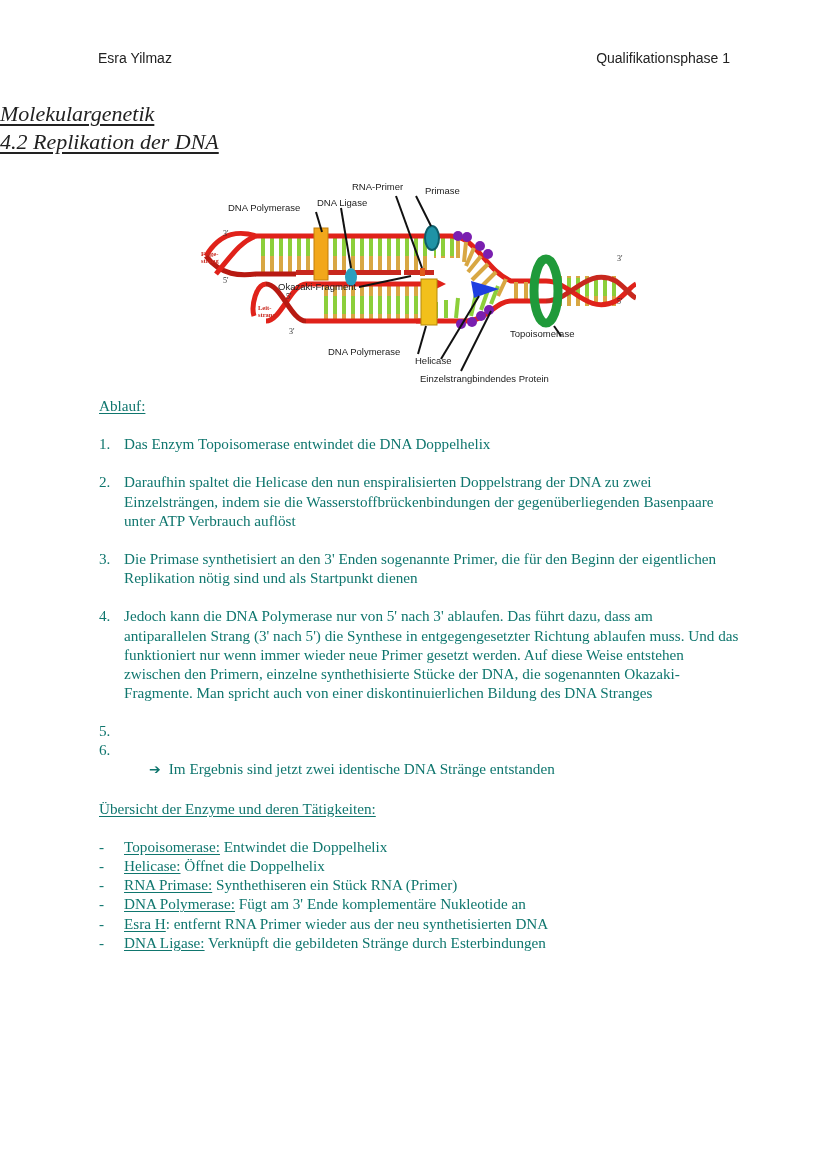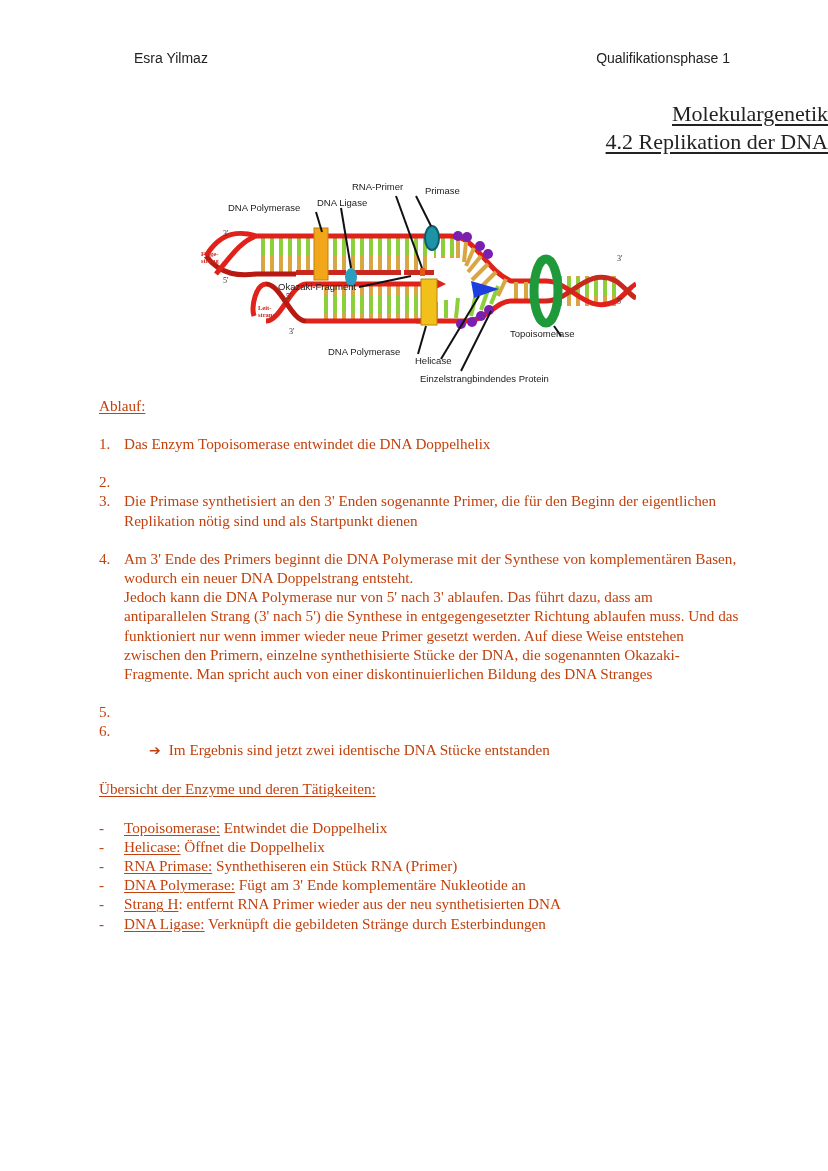--- a/index.html
+++ b/index.html
@@ -1,24 +1,24 @@
 <!DOCTYPE html>
 <html><head>
   <meta charset="utf-8">
   <style>
     html, body { margin: 0; padding: 0; background: #ffffff; }
     body { width: 828px; height: 1171px; position: relative; overflow: hidden; color: #1a1a1a; }
-    .header { position: absolute; top: 50px; left: 98px; right: 98px; height: 20px; font-family: "Liberation Sans", sans-serif; font-size: 14px; color: #222; margin-left: 36px; }
+    .header { position: absolute; top: 50px; left: 98px; right: 98px; height: 20px; font-family: "Liberation Sans", sans-serif; font-size: 14px; color: #222; }
     .header .left { position: absolute; left: 0; top: 0; }
     .header .right { position: absolute; right: 0; top: 0; text-align: right; }
-    .title-block { position: absolute; top: 100px; left: 0; right: 0; text-align: right; font-family: "Liberation Serif", serif; font-size: 22px; line-height: 28px; color: #222; }
+    .title-block { position: absolute; top: 100px; left: 0; right: 0; text-align: left; font-family: "Liberation Serif", serif; font-size: 22px; line-height: 28px; color: #222; font-style: italic; }
     .title-block div { text-decoration: underline; text-underline-offset: 3px; }
     .diagram { position: absolute; top: 176px; left: 196px; width: 440px; height: 215px; }
     .diagram svg { width: 100%; height: 100%; }
-    .content { position: absolute; top: 396px; left: 99px; width: 640px; font-family: "Liberation Serif", serif; font-size: 15.2px; line-height: 19.2px; color: #c2410c; }
+    .content { position: absolute; top: 396px; left: 99px; width: 640px; font-family: "Liberation Serif", serif; font-size: 15.2px; line-height: 19.2px; color: #0f766e; }
     .section-heading { text-decoration: underline; text-underline-offset: 2px; }
     .steps { list-style: none; padding: 0; margin: 0; }
     .step { position: relative; padding-left: 25px; }
     .step .num { position: absolute; left: 0; top: 0; }
     .result { padding-left: 50px; margin-top: 19px; }
     .result .arrow { margin-right: 8px; font-family: "DejaVu Sans", sans-serif; font-size: 14px; }
     .enzymes { list-style: none; padding: 0; margin: 0; }
     .enzyme { position: relative; padding-left: 25px; }
     .enzyme .dash { position: absolute; left: 0; top: 0; }
     .enzyme .name { text-decoration: underline; text-underline-offset: 2px; }
@@ -162,60 +162,60 @@
   <div class="section-heading">Ablauf:</div>
   <div style="height:19px"></div>
   <ol class="steps">
     <li class="step">
       <span class="num">1.</span>
       <span>Das Enzym Topoisomerase entwindet die DNA Doppelhelix</span>
     </li>
     <li style="height:19px"></li>
     <li class="step">
       <span class="num">2.</span>
+      <span>Daraufhin spaltet die Helicase den nun enspiralisierten Doppelstrang der DNA zu zwei Einzelsträngen, indem sie die Wasserstoffbrückenbindungen der gegenüberliegenden Basenpaare unter ATP Verbrauch auflöst</span>
     </li>
     <li style="height:19px"></li>
     <li class="step">
       <span class="num">3.</span>
       <span>Die Primase synthetisiert an den 3' Enden sogenannte Primer, die für den Beginn der eigentlichen Replikation nötig sind und als Startpunkt dienen</span>
     </li>
     <li style="height:19px"></li>
     <li class="step">
       <span class="num">4.</span>
-      <div>Am 3' Ende des Primers beginnt die DNA Polymerase mit der Synthese von komplementären Basen, wodurch ein neuer DNA Doppelstrang entsteht.</div>
       <div>Jedoch kann die DNA Polymerase nur von 5' nach 3' ablaufen. Das führt dazu, dass am antiparallelen Strang (3' nach 5') die Synthese in entgegengesetzter Richtung ablaufen muss. Und das funktioniert nur wenn immer wieder neue Primer gesetzt werden. Auf diese Weise entstehen zwischen den Primern, einzelne synthethisierte Stücke der DNA, die sogenannten Okazaki-Fragmente. Man spricht auch von einer diskontinuierlichen Bildung des DNA Stranges</div>
     </li>
     <li style="height:19px"></li>
     <li class="step">
       <span class="num">5.</span>
     </li>
     <li style="height:19px"></li>
     <li class="step">
       <span class="num">6.</span>
     </li>
   </ol>
   <div class="result">
-    <span class="arrow">➔</span><span>Im Ergebnis sind jetzt zwei identische DNA Stücke entstanden</span>
+    <span class="arrow">➔</span><span>Im Ergebnis sind jetzt zwei identische DNA Stränge entstanden</span>
   </div>
   <div style="height:19px"></div>
   <div class="section-heading">Übersicht der Enzyme und deren Tätigkeiten:</div>
   <div style="height:19px"></div>
   <ul class="enzymes">
     <li class="enzyme">
       <span class="dash">-</span><span class="name">Topoisomerase:</span><span> Entwindet die Doppelhelix</span>
     </li>
     <li class="enzyme">
       <span class="dash">-</span><span class="name">Helicase:</span><span> Öffnet die Doppelhelix</span>
     </li>
     <li class="enzyme">
       <span class="dash">-</span><span class="name">RNA Primase:</span><span> Synthethiseren ein Stück RNA (Primer)</span>
     </li>
     <li class="enzyme">
       <span class="dash">-</span><span class="name">DNA Polymerase:</span><span> Fügt am 3' Ende komplementäre Nukleotide an</span>
     </li>
     <li class="enzyme">
-      <span class="dash">-</span><span class="name">Strang H</span><span>: entfernt RNA Primer wieder aus der neu synthetisierten DNA</span>
+      <span class="dash">-</span><span class="name">Esra H</span><span>: entfernt RNA Primer wieder aus der neu synthetisierten DNA</span>
     </li>
     <li class="enzyme">
       <span class="dash">-</span><span class="name">DNA Ligase:</span><span> Verknüpft die gebildeten Stränge durch Esterbindungen</span>
     </li>
   </ul>
 </div>
 
 </body></html>

